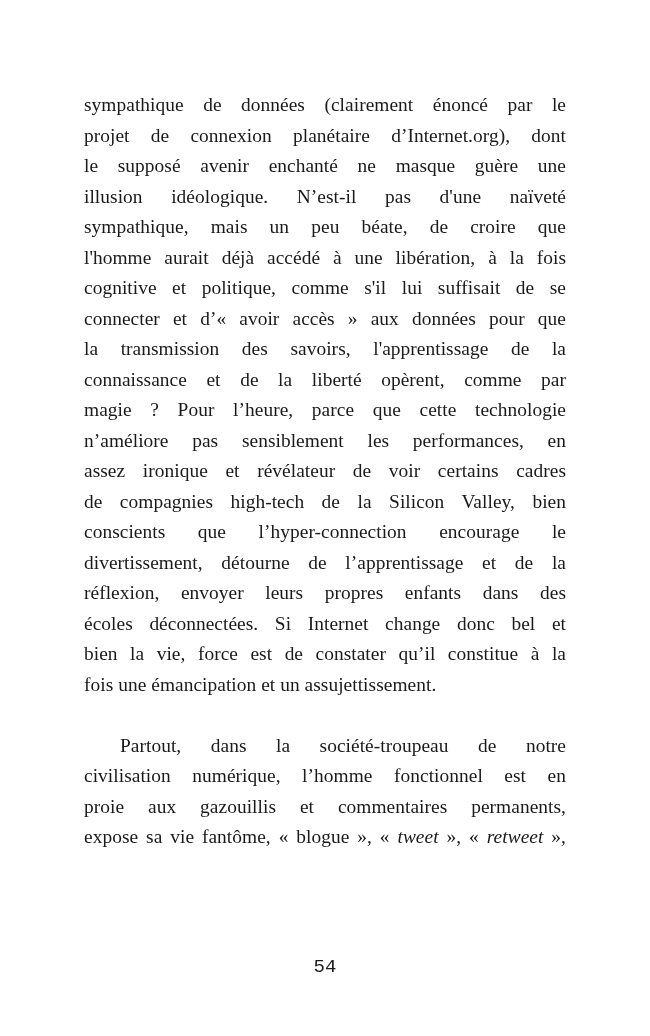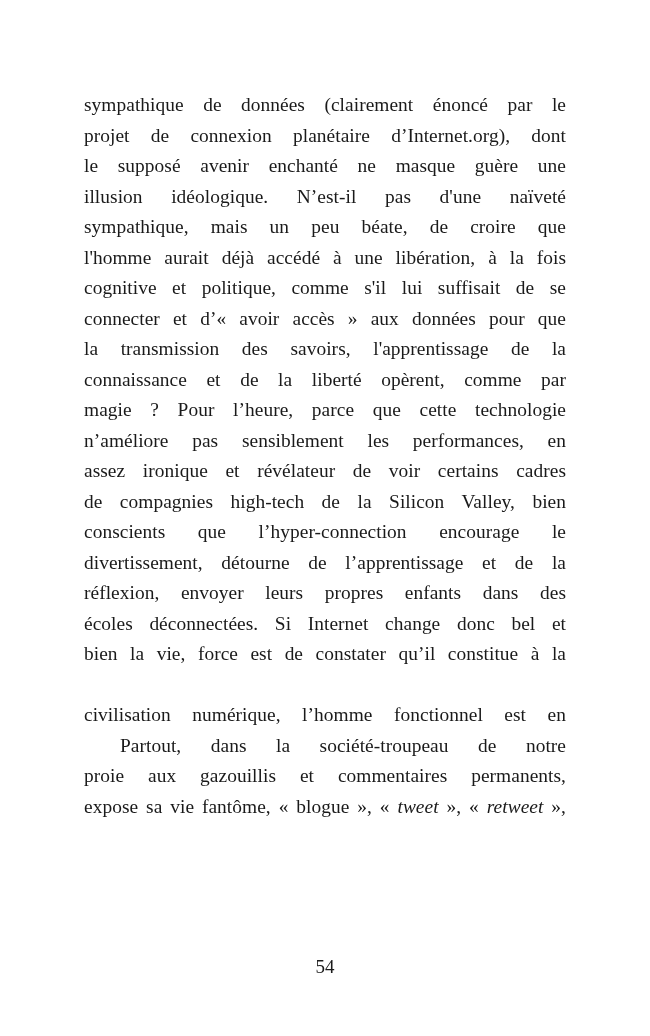--- a/index.html
+++ b/index.html
@@ -54,21 +54,21 @@
     .line i {
       font-style: italic;
       font-family: Liberation Serif, serif;
     }
     .page-number {
       position: absolute;
       left: 0;
       width: 650px;
       top: 956px;
       text-align: center;
-      font-family: Liberation Serif, serif;
+      font-family: Liberation Mono, monospace;
       font-size: 19px;
       color: #1a1a1a;
     }
   </style>
 </head>
 <body>
 
 <div class="page">
   <div class="text-block">
 
@@ -85,27 +85,28 @@
       <span class="line">connaissance et de la liberté opèrent, comme par</span>
       <span class="line">magie ? Pour l’heure, parce que cette technologie</span>
       <span class="line">n’améliore pas sensiblement les performances, en</span>
       <span class="line">assez ironique et révélateur de voir certains cadres</span>
       <span class="line">de compagnies high-tech de la Silicon Valley, bien</span>
       <span class="line">conscients que l’hyper-connection encourage le</span>
       <span class="line">divertissement, détourne de l’apprentissage et de la</span>
       <span class="line">réflexion, envoyer leurs propres enfants dans des</span>
       <span class="line">écoles déconnectées. Si Internet change donc bel et</span>
       <span class="line">bien la vie, force est de constater qu’il constitue à la</span>
+      <span class="line last">fois une émancipation et un assujettissement.</span>
     </div>
 
     <span class="para-gap"></span>
 
     <div>
+      <span class="line indent">Partout, dans la société-troupeau de notre</span>
       <span class="line">civilisation numérique, l’homme fonctionnel est en</span>
-      <span class="line indent">Partout, dans la société-troupeau de notre</span>
       <span class="line">proie aux gazouillis et commentaires permanents,</span>
       <span class="line"><span>expose sa vie fantôme, « blogue », « </span><i>tweet</i><span> », « </span><i>retweet</i><span> »,</span></span>
     </div>
 
   </div>
 
   <div class="page-number">54</div>
 </div>
 
 </body></html>

